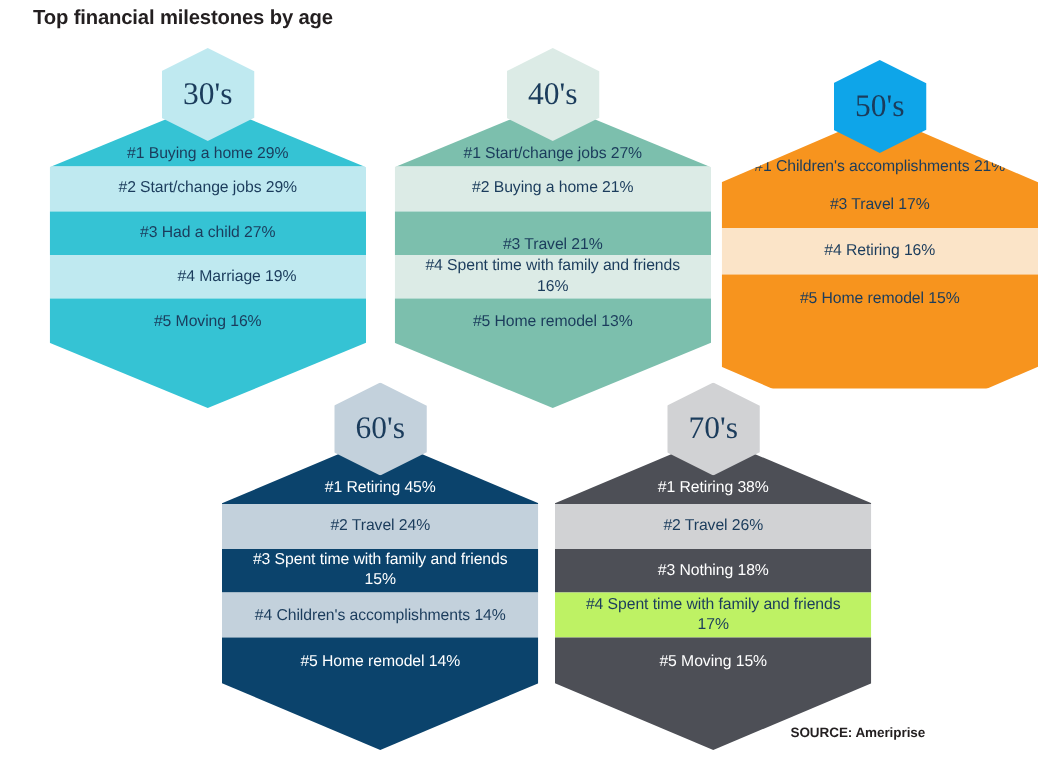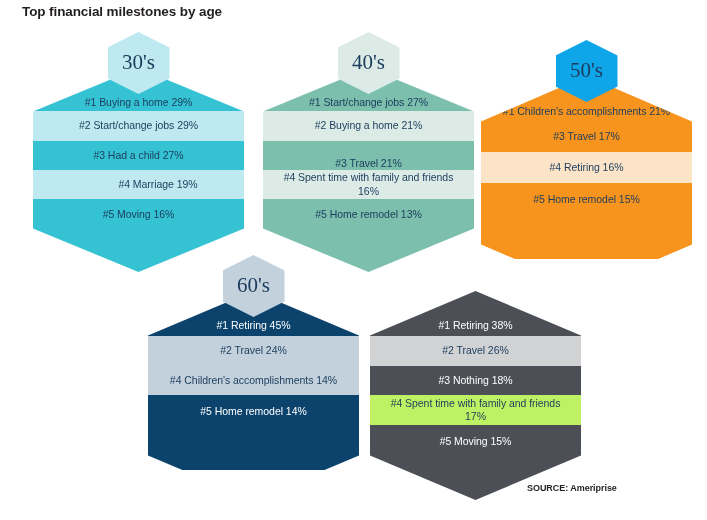--- a/index.html
+++ b/index.html
@@ -176,29 +176,35 @@
         <div class="hexlabel" style="top: 255px; background: rgb(195, 209, 220);">
           <span>60's</span>
         </div>
         <div class="hexbody" style="top: 291px; height: 209px;">
           <div class="row r1" style="background: rgb(11, 67, 108); color: rgb(255, 255, 255);">
             <span>#1 Retiring 45%</span>
           </div>
           <div class="row r2" style="background: rgb(195, 209, 220); color: rgb(27, 60, 92);">
             <span>#2 Travel 24%</span>
           </div>
+          <div class="row r3" style="background: rgb(11, 67, 108); color: rgb(255, 255, 255);">
+            <span>#3 Spent time with family and friends 15%</span>
+          </div>
           <div class="row r4" style="background: rgb(195, 209, 220); color: rgb(27, 60, 92);">
             <span>#4 Children's accomplishments 14%</span>
           </div>
           <div class="row r5" style="background: rgb(11, 67, 108); color: rgb(255, 255, 255);">
             <span>#5 Home remodel 14%</span>
           </div>
         </div>
       </div>
       <div class="hexgroup" style="left: 370px; top: 0px; width: 211px; height: 520px;">
+        <div class="hexlabel" style="top: 255px; background: rgb(209, 210, 212);">
+          <span>70's</span>
+        </div>
         <div class="hexbody" style="top: 291px; height: 209px;">
           <div class="row r1" style="background: rgb(77, 79, 86); color: rgb(255, 255, 255);">
             <span>#1 Retiring 38%</span>
           </div>
           <div class="row r2" style="background: rgb(209, 210, 212); color: rgb(27, 60, 92);">
             <span>#2 Travel 26%</span>
           </div>
           <div class="row r3" style="background: rgb(77, 79, 86); color: rgb(255, 255, 255);">
             <span>#3 Nothing 18%</span>
           </div>

